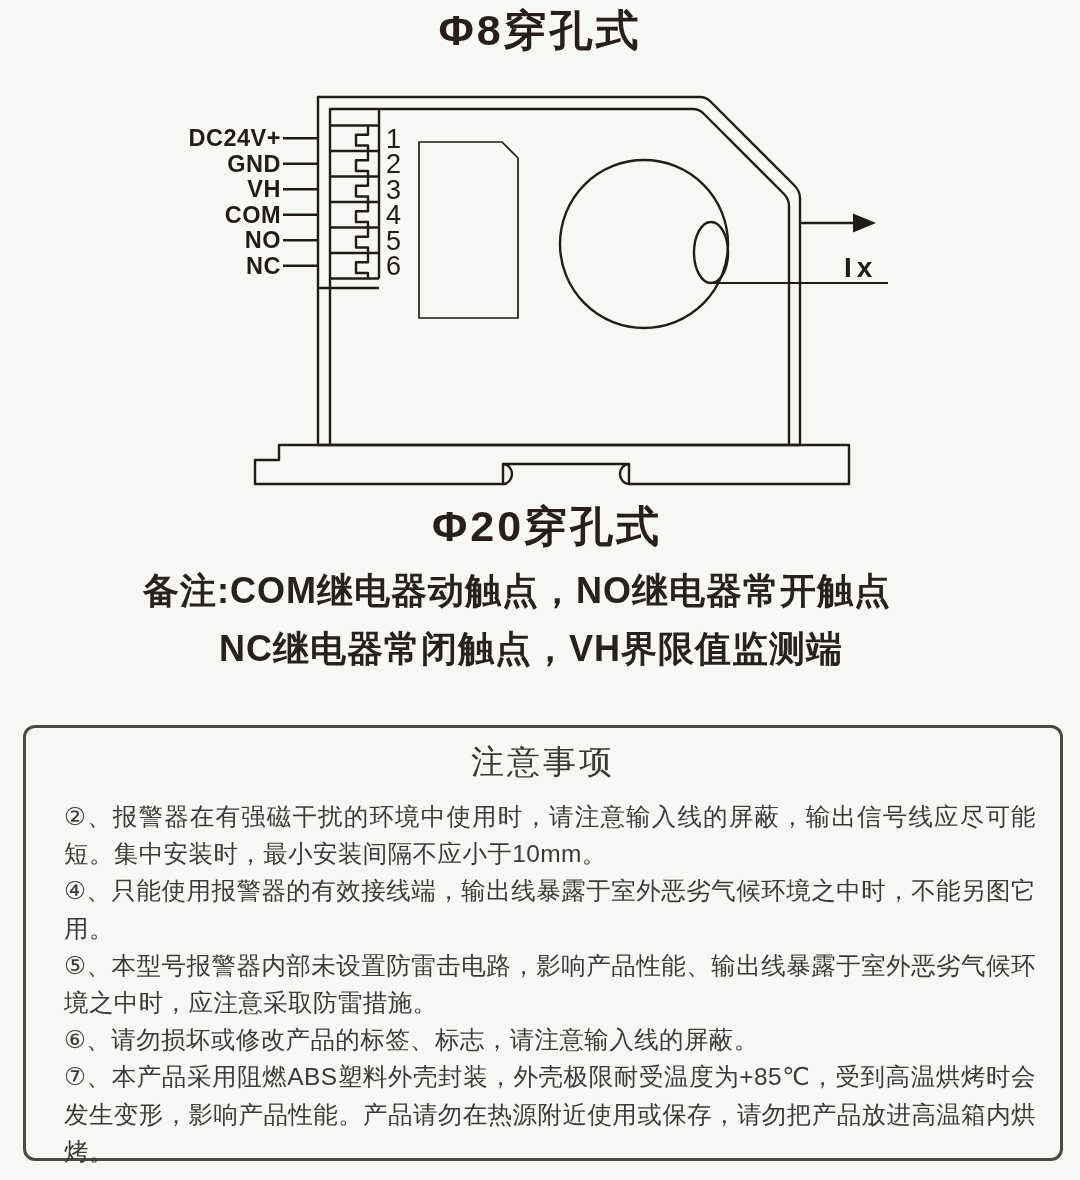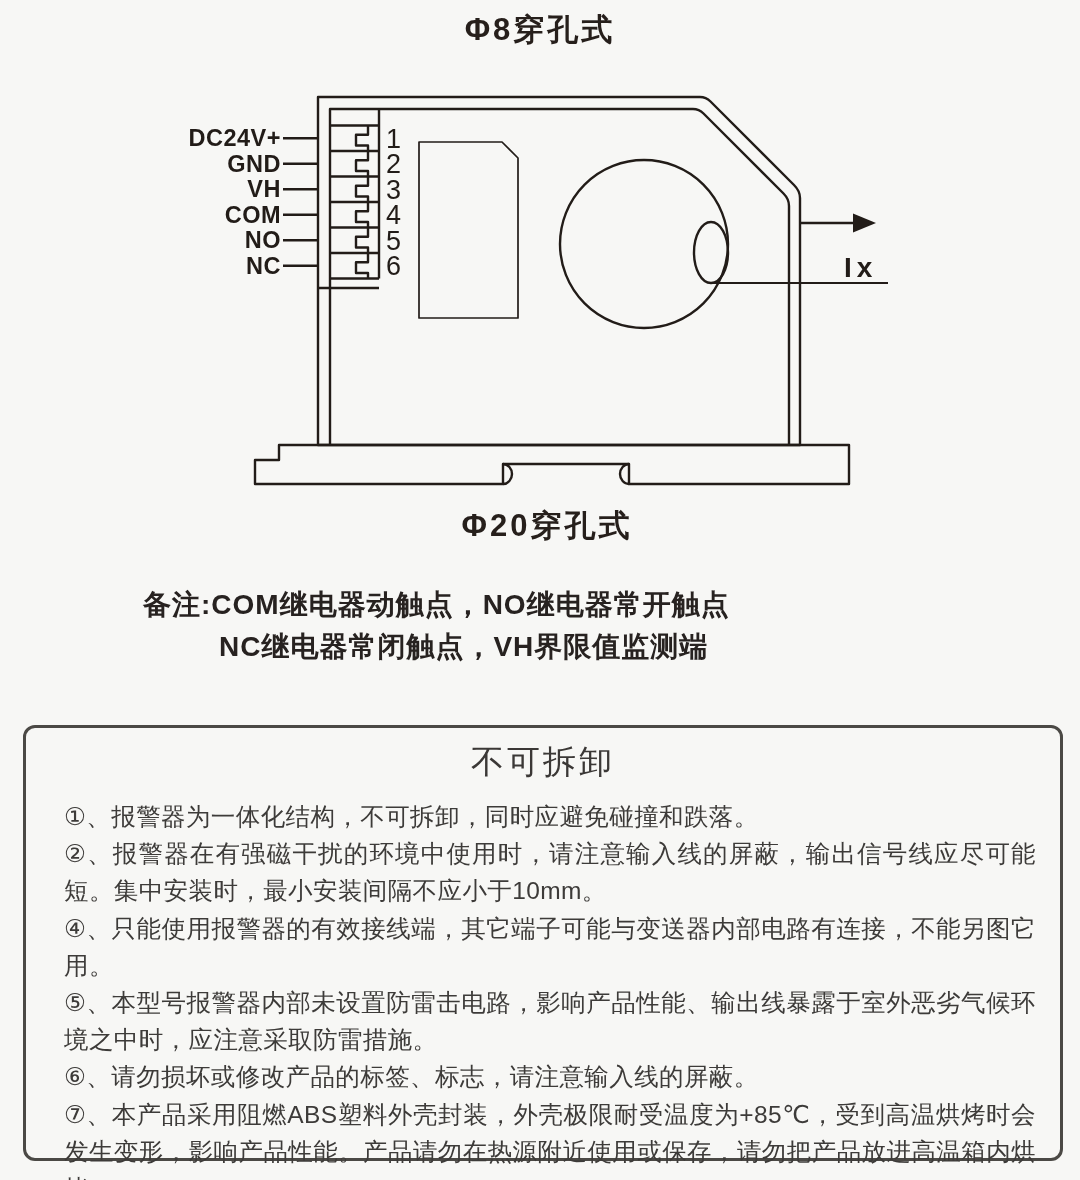--- a/index.html
+++ b/index.html
@@ -7,44 +7,44 @@
     width:1080px;height:1180px;
     background:#f7f7f5;
     font-family:"Liberation Sans","DejaVu Sans",sans-serif;
     color:#2a2422;
     overflow:hidden;
     position:relative;
   }
   .abs{position:absolute;}
   .title{
     left:0;width:1080px;text-align:center;
-    font-size:31px;font-weight:600;letter-spacing:3px;
+    font-size:43px;font-weight:600;letter-spacing:3px;
     color:#261f1b;line-height:52px;
   }
   .title-top{top:4px;}
   .title-bottom{top:500px;margin-left:7px;}
   svg.diagram{top:0;left:0;}
   svg.diagram path, svg.diagram circle, svg.diagram ellipse, svg.diagram line{
     fill:none;stroke:#221c18;stroke-width:2.4;stroke-linejoin:round;stroke-linecap:butt;
   }
   svg.diagram .thin{stroke-width:1.7;}
   svg.diagram .mid{stroke-width:2.0;}
   svg.diagram text{
     fill:#221c18;stroke:none;
     font-family:"Liberation Sans","DejaVu Sans",sans-serif;
   }
   .t-label{font-size:23.5px;font-weight:600;letter-spacing:.5px;}
   .t-pin{font-size:27px;font-weight:500;}
   .t-ix{font-size:28px;font-weight:600;letter-spacing:5px;}
   .remark{
-    top:584px;left:143px;
-    font-size:28px;font-weight:700;letter-spacing:1px;
+    top:570px;left:143px;
+    font-size:36px;font-weight:700;letter-spacing:1px;
     line-height:42px;color:#272220;
   }
-  .remark .l2{padding-left:76px;}
+  .remark .l2{padding-left:76px;margin-top:16px;}
   .notice-box{
     top:725px;left:23px;width:1040px;height:436px;
     box-sizing:border-box;
     border:3px solid #4b4945;border-radius:12px;
     background:#f7f7f5;
   }
   .notice-title{
     margin-top:12px;text-align:center;
     font-size:33px;font-weight:400;letter-spacing:3px;color:#3b3836;
   }
@@ -106,22 +106,21 @@
 </svg>
 
 <div class="abs title title-bottom">Φ20穿孔式</div>
 
 <div class="abs remark">
   <div>备注:COM继电器动触点，NO继电器常开触点</div>
   <div class="l2">NC继电器常闭触点，VH界限值监测端</div>
 </div>
 
 <div class="abs notice-box">
-  <div class="notice-title">不可拆卸</div>
+  <div class="notice-title">注意事项</div>
   <div class="notice-items">
-    <p>①、报警器为一体化结构，不可拆卸，同时应避免碰撞和跌落。</p>
     <p>②、报警器在有强磁干扰的环境中使用时，请注意输入线的屏蔽，输出信号线应尽可能短。集中安装时，最小安装间隔不应小于10mm。</p>
-    <p>④、只能使用报警器的有效接线端，其它端子可能与变送器内部电路有连接，不能另图它用。</p>
+    <p>④、只能使用报警器的有效接线端，输出线暴露于室外恶劣气候环境之中时，不能另图它用。</p>
     <p>⑤、本型号报警器内部未设置防雷击电路，影响产品性能、输出线暴露于室外恶劣气候环境之中时，应注意采取防雷措施。</p>
     <p>⑥、请勿损坏或修改产品的标签、标志，请注意输入线的屏蔽。</p>
     <p>⑦、本产品采用阻燃ABS塑料外壳封装，外壳极限耐受温度为+85℃，受到高温烘烤时会发生变形，影响产品性能。产品请勿在热源附近使用或保存，请勿把产品放进高温箱内烘烤。</p>
   </div>
 </div>
 
 </body></html>

